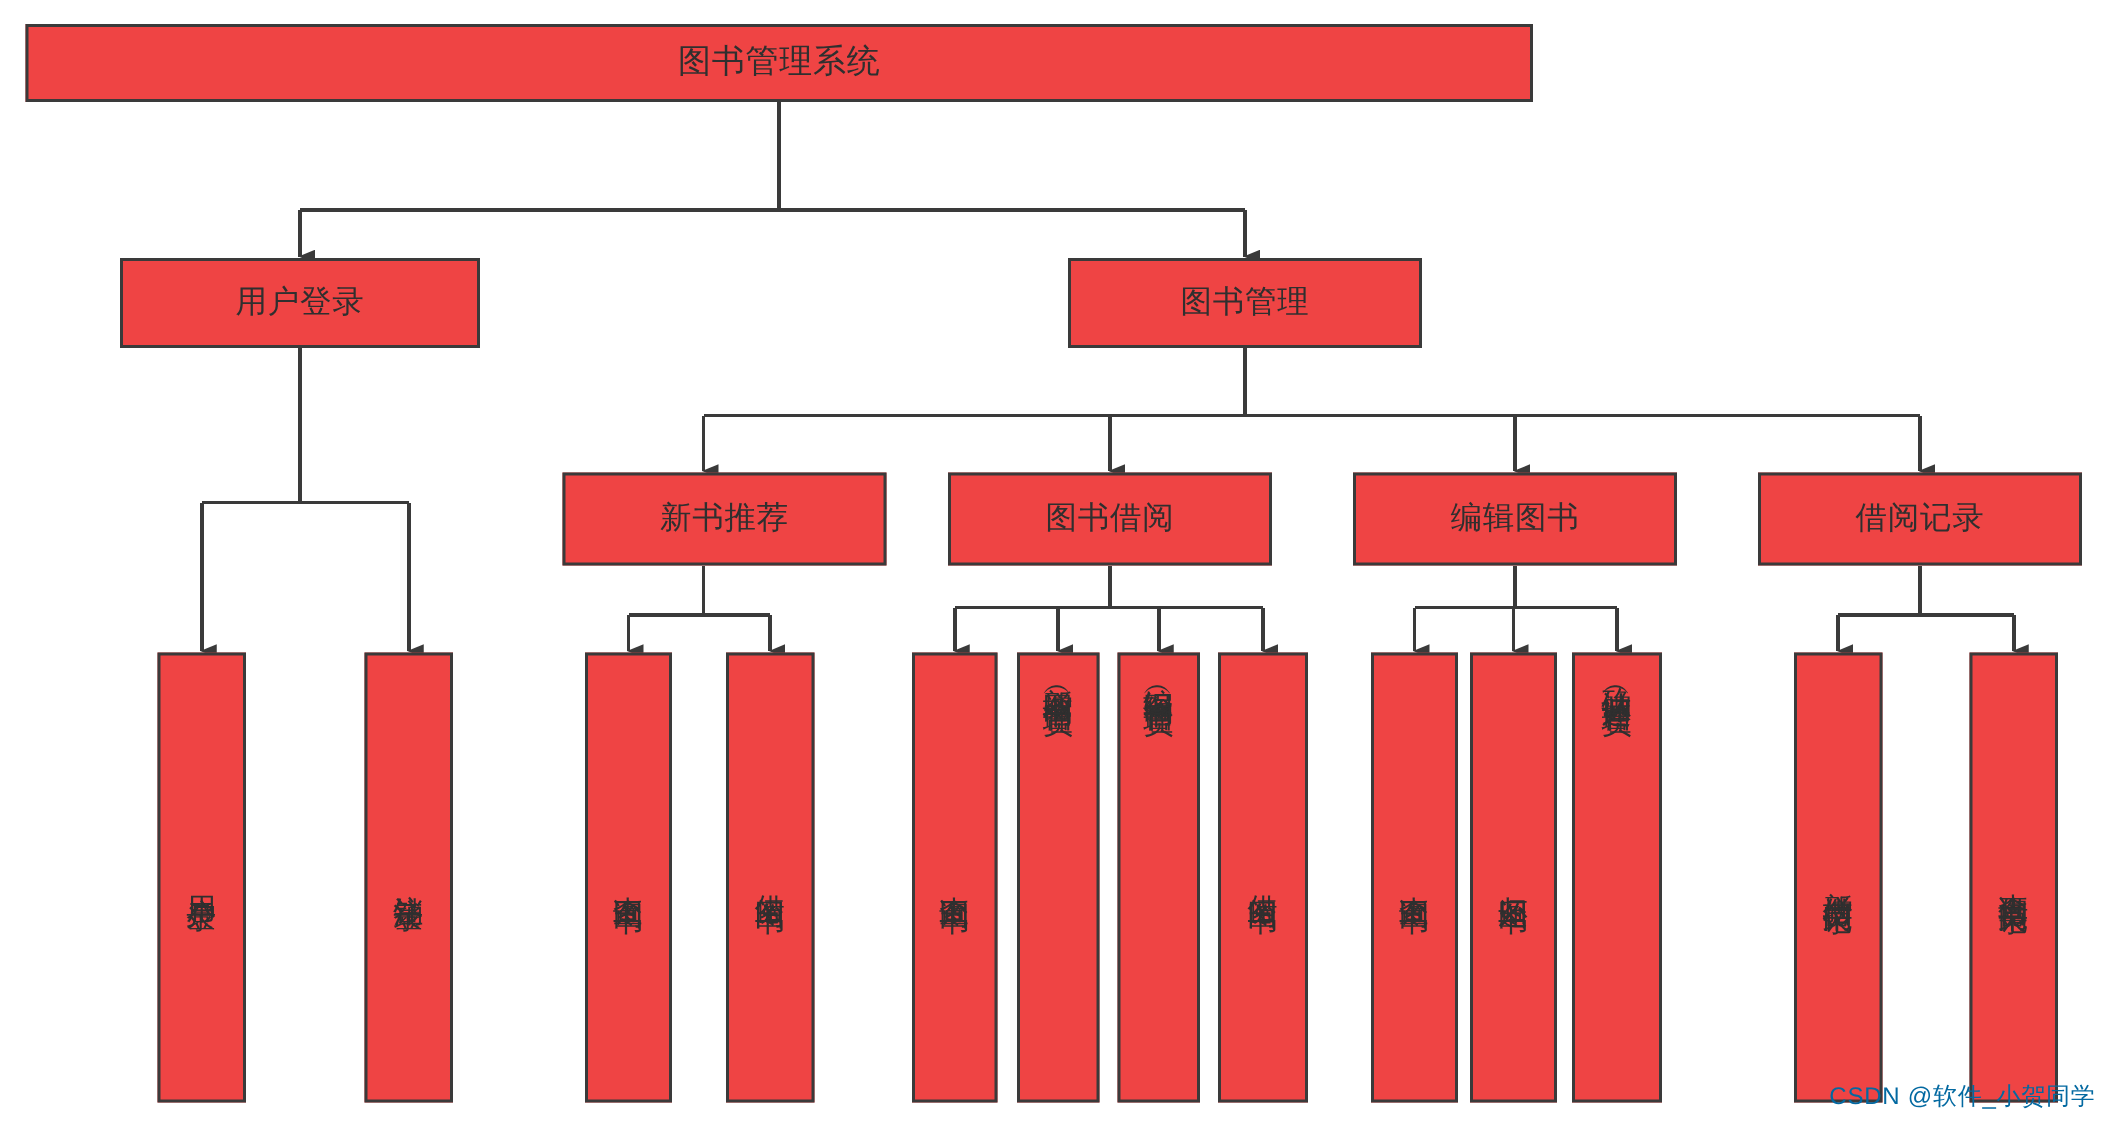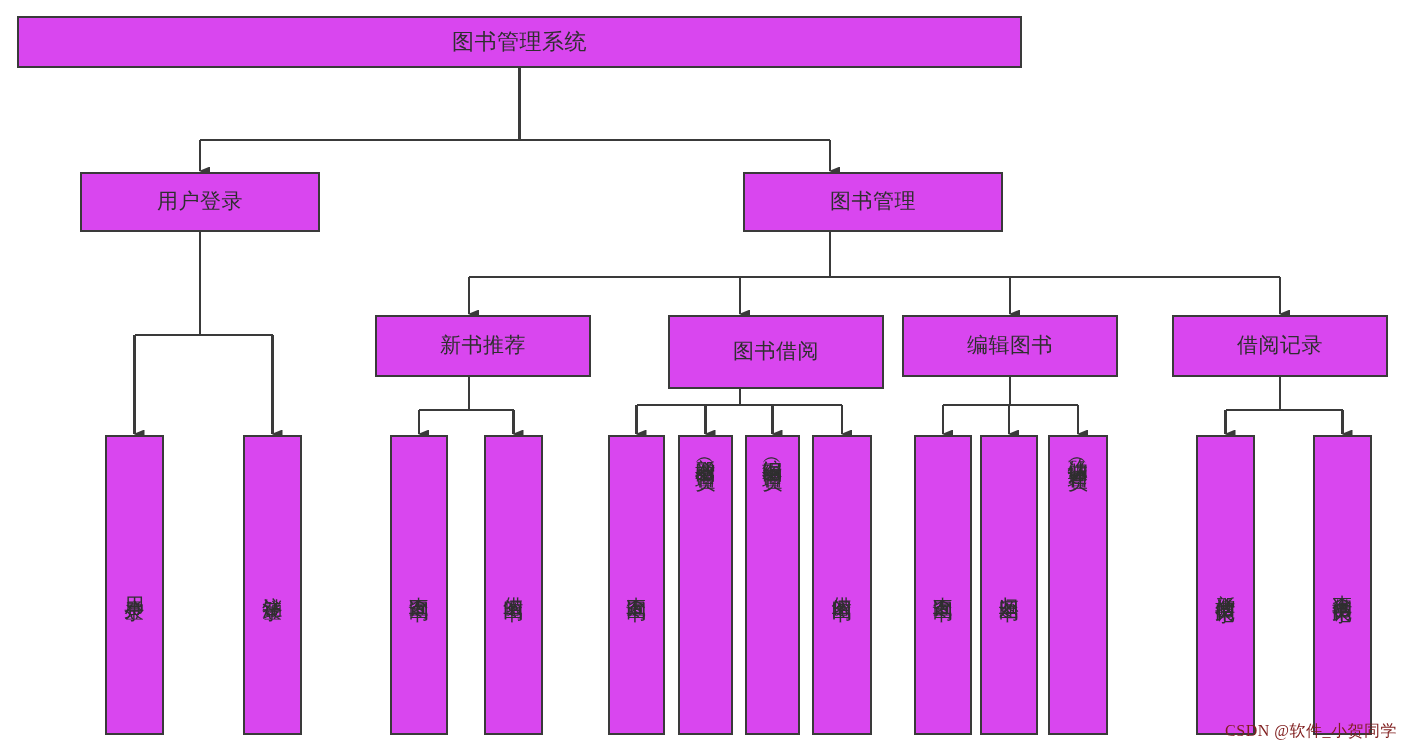--- a/index.html
+++ b/index.html
@@ -9,21 +9,21 @@
     font-family:"DejaVu Sans","Liberation Sans",sans-serif;
     color:#2b2b2b;
     overflow:hidden;
     position:relative;
   }
   #diagram-root{position:relative;width:1405px;height:747px;}
   svg.wires{position:absolute;left:0;top:0;width:1405px;height:747px;pointer-events:none;}
   .node{
     position:absolute;
     box-sizing:border-box;
-    background:#d946ef;
+    background:#ef4444;
     border:2px solid #3a3a3a;
     display:flex;
     align-items:center;
     justify-content:center;
     overflow:hidden;
   }
   .node .label{
     display:block;
     text-align:center;
     color:#2f2f2f;
@@ -43,24 +43,24 @@
   .node.vert .label{
     writing-mode:vertical-rl;
     text-orientation:upright;
     font-size:20px;
     letter-spacing:2px;
   }
   #watermark{
     position:absolute;
     right:8px;bottom:5px;
     font-size:16px;
-    color:#7f1d1d;
+    color:#0369a1;
     letter-spacing:0.5px;
     white-space:nowrap;
-    font-family:Liberation Serif, serif;
+    font-family:Liberation Sans, sans-serif;
   }
 </style>
 </head>
 <body>
 
 <div id="diagram-root">
   <svg class="wires" id="wire-layer" viewBox="0 0 1405 747">
       <defs>
         <marker id="arrow" markerWidth="9" markerHeight="11" refX="4.5" refY="10" orient="auto" markerUnits="userSpaceOnUse">
           <path d="M0,0 L9,0 L4.5,11 Z" fill="#3a3a3a"></path>
@@ -100,27 +100,27 @@
       <line x1="1225.5" y1="410" x2="1225.5" y2="434" stroke="#3a3a3a" stroke-width="2.4" shape-rendering="crispEdges" marker-end="url(#arrow)"></line>
       <line x1="1342.5" y1="410" x2="1342.5" y2="434" stroke="#3a3a3a" stroke-width="2.4" shape-rendering="crispEdges" marker-end="url(#arrow)"></line>
     </svg>
   <div id="node-layer">
       <div class="node horiz root" style="left: 17px; top: 16px; width: 1005px; height: 52px;">
         <span class="label">图书管理系统</span>
       </div>
       <div class="node horiz" style="left: 80px; top: 172px; width: 240px; height: 60px;">
         <span class="label">用户登录</span>
       </div>
-      <div class="node horiz" style="left: 712px; top: 172px; width: 260px; height: 60px; margin-left: 31px;">
+      <div class="node horiz" style="left: 712px; top: 172px; width: 236px; height: 60px;">
         <span class="label">图书管理</span>
       </div>
       <div class="node horiz" style="left: 375px; top: 315px; width: 216px; height: 62px;">
         <span class="label">新书推荐</span>
       </div>
-      <div class="node horiz" style="left: 632px; top: 315px; width: 216px; height: 74px; margin-left: 36px;">
+      <div class="node horiz" style="left: 632px; top: 315px; width: 216px; height: 62px;">
         <span class="label">图书借阅</span>
       </div>
       <div class="node horiz" style="left: 902px; top: 315px; width: 216px; height: 62px;">
         <span class="label">编辑图书</span>
       </div>
       <div class="node horiz" style="left: 1172px; top: 315px; width: 216px; height: 62px; justify-content: center;">
         <span class="label">借阅记录</span>
       </div>
       <div class="node vert centered" style="left: 105px; top: 435px; width: 59px; height: 300px;">
         <span class="label">用户登录</span>

